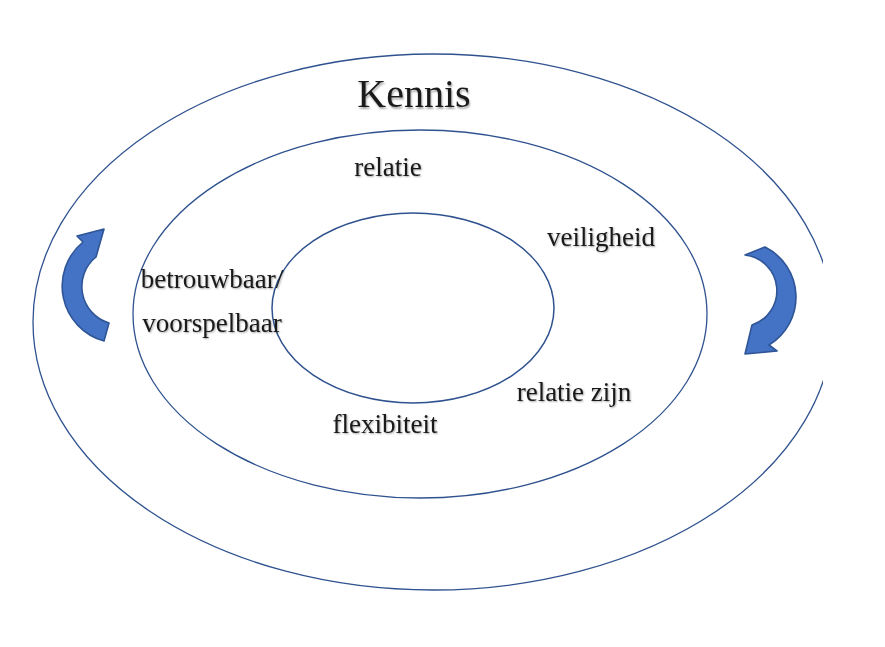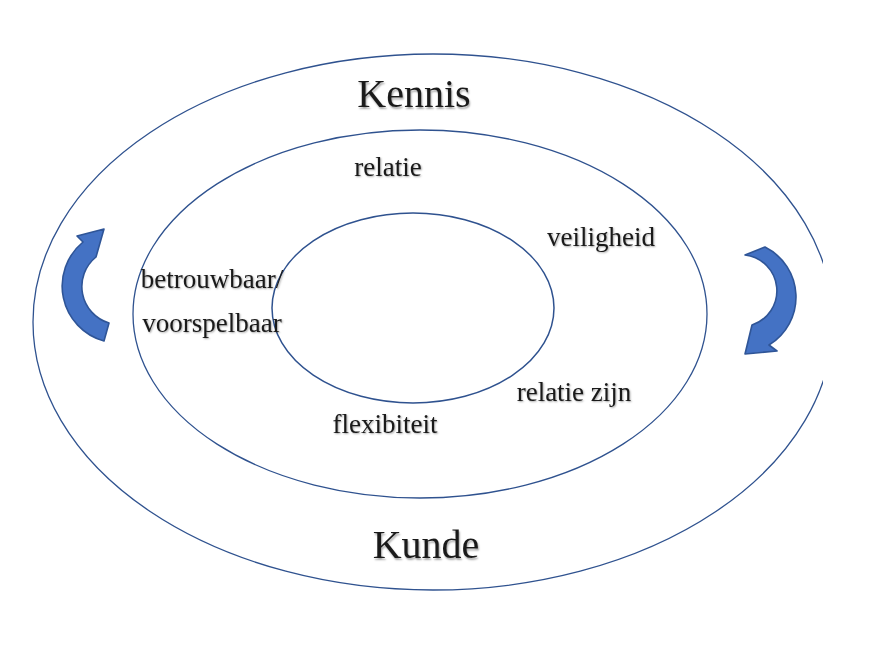--- a/index.html
+++ b/index.html
@@ -36,21 +36,20 @@
     <ellipse class="ring" cx="433" cy="322" rx="400" ry="268" stroke="#2F528F"></ellipse>
     <ellipse class="ring" cx="420" cy="314" rx="287" ry="184" stroke="#2F528F"></ellipse>
     <ellipse class="ring ring-inner" cx="413" cy="308" rx="141" ry="95" stroke="#2F528F"></ellipse>
 
     <path class="curved-arrow" d="M 104 341 A 57 57 0 0 1 83 242 L 77 236 L 104 229 L 96 257 A 38 38 0 0 0 109 323 Z" fill="#4472C4"></path>
 
     <path class="curved-arrow" d="M 765 247 A 56 56 0 0 1 769 345 L 777 351 L 745 354 L 752 325 A 36 36 0 0 0 745 255 Z" fill="#4472C4"></path>
   </svg>
 
   <div class="lbl lbl-xl" style="left:414px;top:94px;">Kennis</div>
-  <div class="lbl lbl-xl" style="left:426px;top:545px;">Kunde</div>
 
   <div class="lbl lbl-sm" style="left:388px;top:167px;">relatie</div>
   <div class="lbl lbl-sm" style="left:601px;top:237px;">veiligheid</div>
   <div class="lbl lbl-sm" style="left:212px;top:279px;">betrouwbaar/</div>
   <div class="lbl lbl-sm" style="left:212px;top:323px;">voorspelbaar</div>
   <div class="lbl lbl-sm" style="left:574px;top:392px;">relatie zijn</div>
   <div class="lbl lbl-sm" style="left:356px;top:424px;margin-left:29px;">flexibiteit</div>
 
 
 </div>

